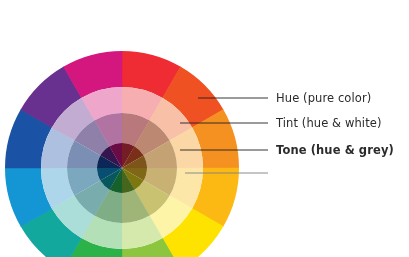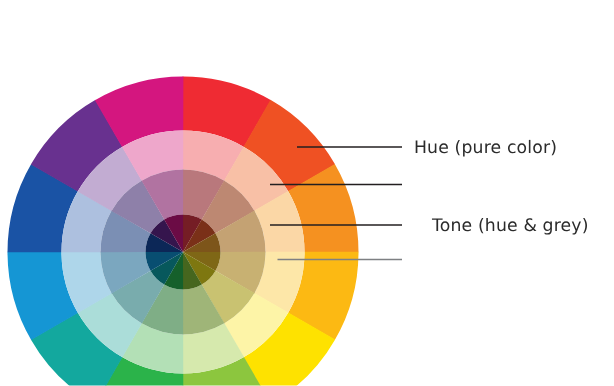--- a/index.html
+++ b/index.html
@@ -104,15 +104,16 @@
       </g>
     <g id="callout-lines">
         <line x1="198" y1="54" x2="268" y2="54" stroke="#231f20" stroke-width="0.9"></line>
         <line x1="180" y1="79" x2="268" y2="79" stroke="#231f20" stroke-width="0.9"></line>
         <line x1="180" y1="106" x2="268" y2="106" stroke="#231f20" stroke-width="0.9"></line>
         <line x1="185" y1="129" x2="268" y2="129" stroke="#7e8083" stroke-width="0.9"></line>
       </g>
   </svg>
 
   <div class="label-text" style="left: 276px; top: 49px;">Hue (pure color)</div>
-  <div class="label-text" style="left: 288px; top: 101px;">Tone (hue &amp; grey)</div>
+  <div class="label-text" style="left: 276px; top: 74px;">Tint (hue &amp; white)</div>
+  <div class="label-text" style="left: 276px; top: 101px; font-weight: bold;">Tone (hue &amp; grey)</div>
 
 </div>
 
 </body></html>

